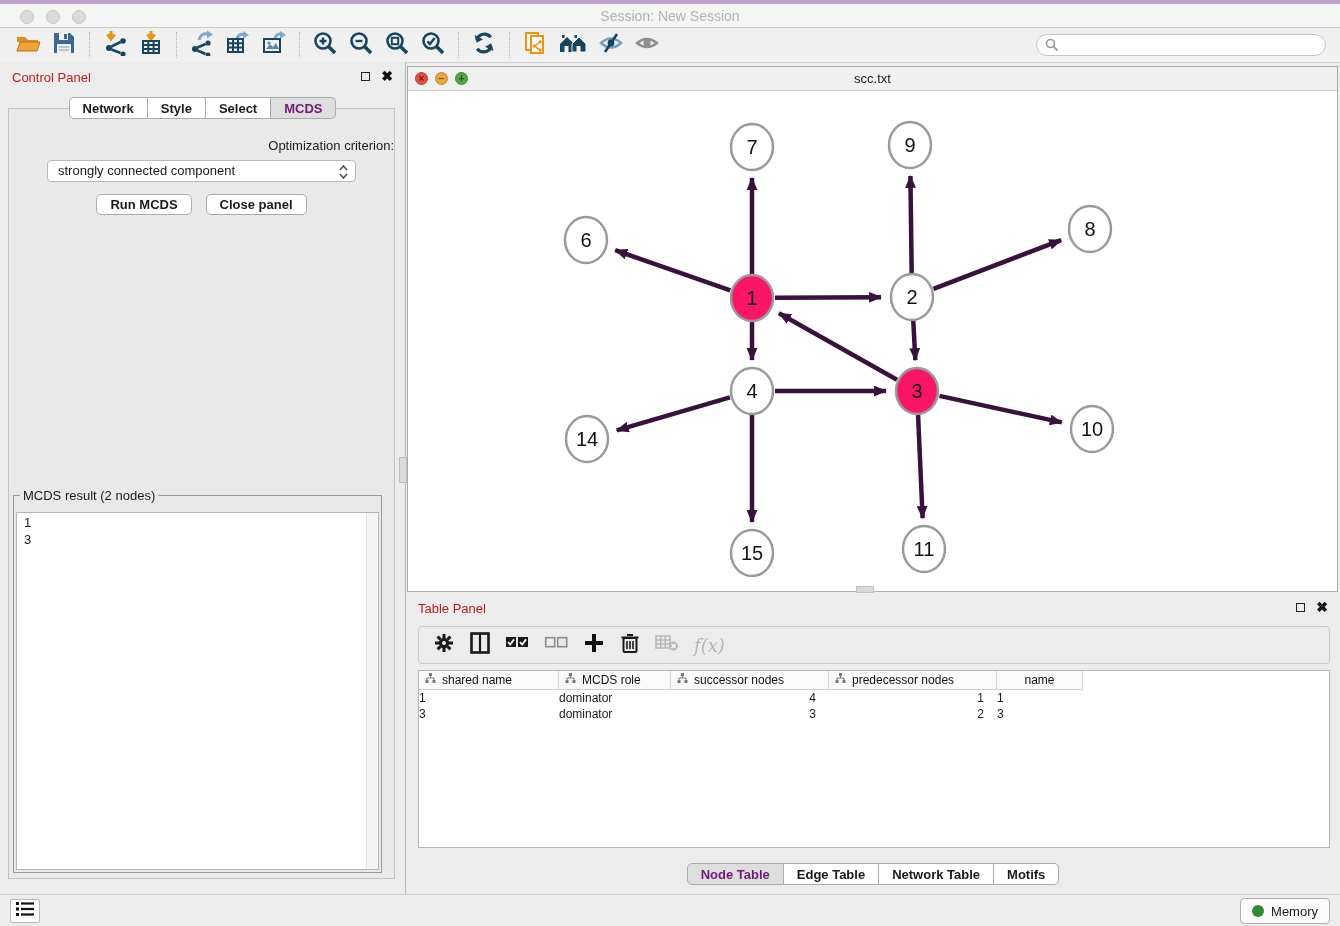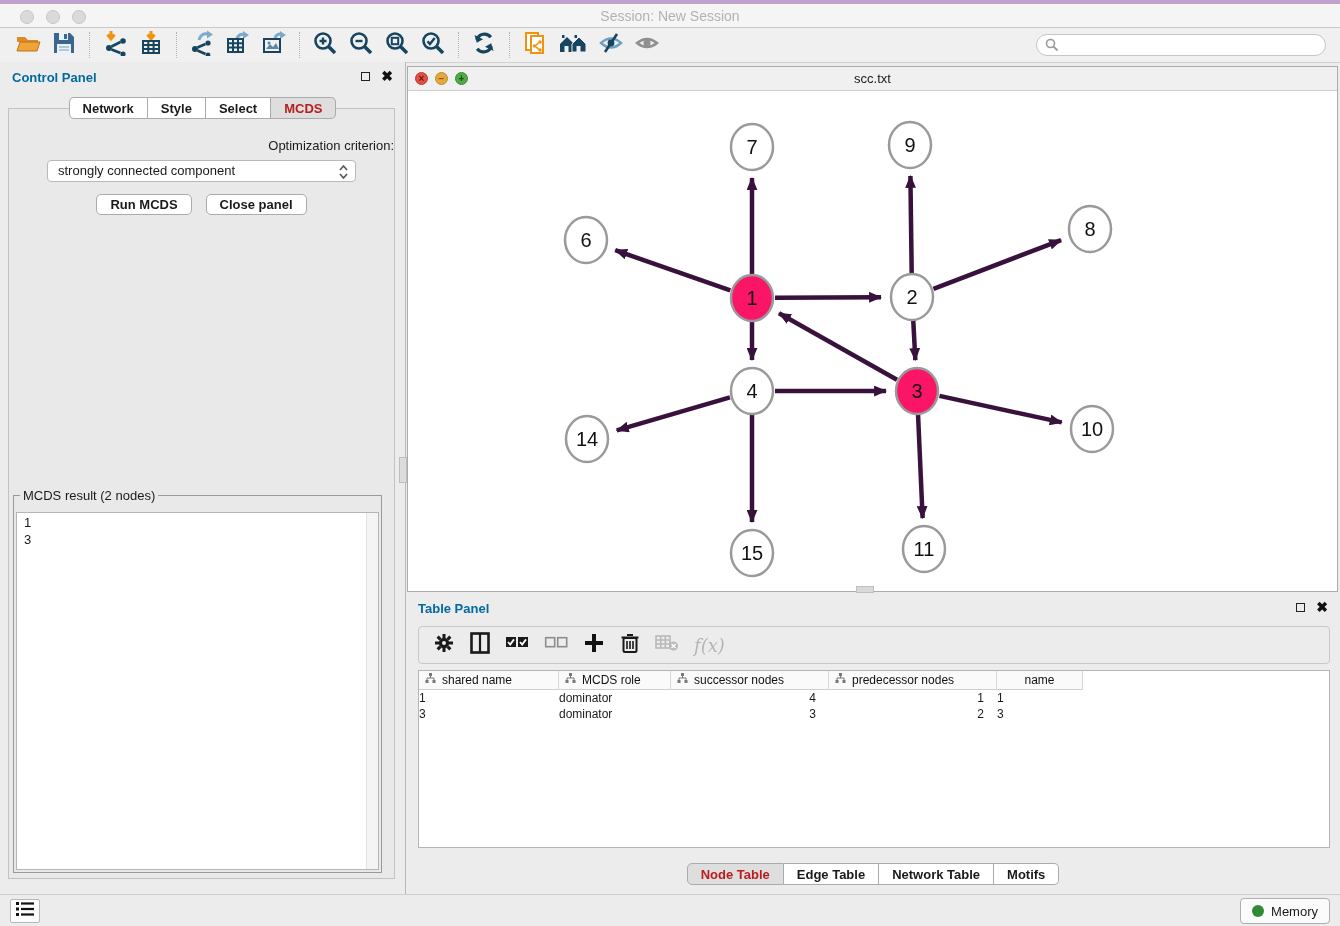--- a/index.html
+++ b/index.html
@@ -19,31 +19,31 @@
   .toolbar { position:absolute; left:0; top:28px; width:1340px; height:35px;
     background:#F0F0F0; border-bottom:1px solid #D2D2D2; display:flex; align-items:center;
     padding:0 10px; }
   .tbtn { width:36px; height:30px; display:flex; align-items:center; justify-content:center; }
   .tsep { width:1px; height:26px; border-left:1px dotted #B2B2B2; margin:0 7px; }
   .search-wrap { margin-left:auto; position:relative; margin-right:4px; }
   .search-input { width:290px; height:22px; border-radius:11px; border:1px solid #C6C6C6;
     background:#fff; padding:0 8px 0 27px; font-size:12px; outline:none; }
   .search-icon { position:absolute; left:9px; top:4px; }
   
-  .panel-title { font-size:13px; color:#0369a1;font-weight:bold; }
+  .panel-title { font-size:13px; color:#b91c1c; }
   .hdr-icons { display:flex; gap:11px; align-items:center; }
   .float-icon { width:9px; height:9px; border:1.5px solid #222; display:inline-block; }
   .close-icon { font-size:14px; font-weight:bold; color:#111; line-height:10px; }
   
   .seg-tabs { display:flex; justify-content:center; }
   .seg { height:22px; padding:0 13px; background:#fff; border:1px solid #ABABAB; border-left:none;
     font-size:13px; font-weight:600; display:flex; align-items:center; color:#1A1A1A; }
   .seg:first-child { border-left:1px solid #ABABAB; border-radius:5px 0 0 5px; }
   .seg:last-child { border-radius:0 5px 5px 0; }
-  .seg.active { background:#DEDEDE; color:#b91c1c; }
+  .seg.active { background:#DEDEDE; color:#701a75; }
   
   .control-panel { position:absolute; left:0; top:62px; width:406px; height:832px;
     background:#ECECEC; border-right:1px solid #B8B8B8; }
   .cp-header { position:relative; height:30px; }
   .cp-header .panel-title { position:absolute; left:12px; top:8px; }
   .cp-header .hdr-icons { position:absolute; right:12px; top:9px; }
   .cp-tabs { position:absolute; left:0; right:0; top:35px; z-index:2;align-items:flex-end; }
   .cp-inner { position:absolute; left:8px; right:10px; top:46px; bottom:15px;
     background:#E9E9E9; border:1px solid #C2C2C2; z-index:1; }
   .opt-label { margin-top:29px; text-align:right; font-size:13px; font-weight:400; }

